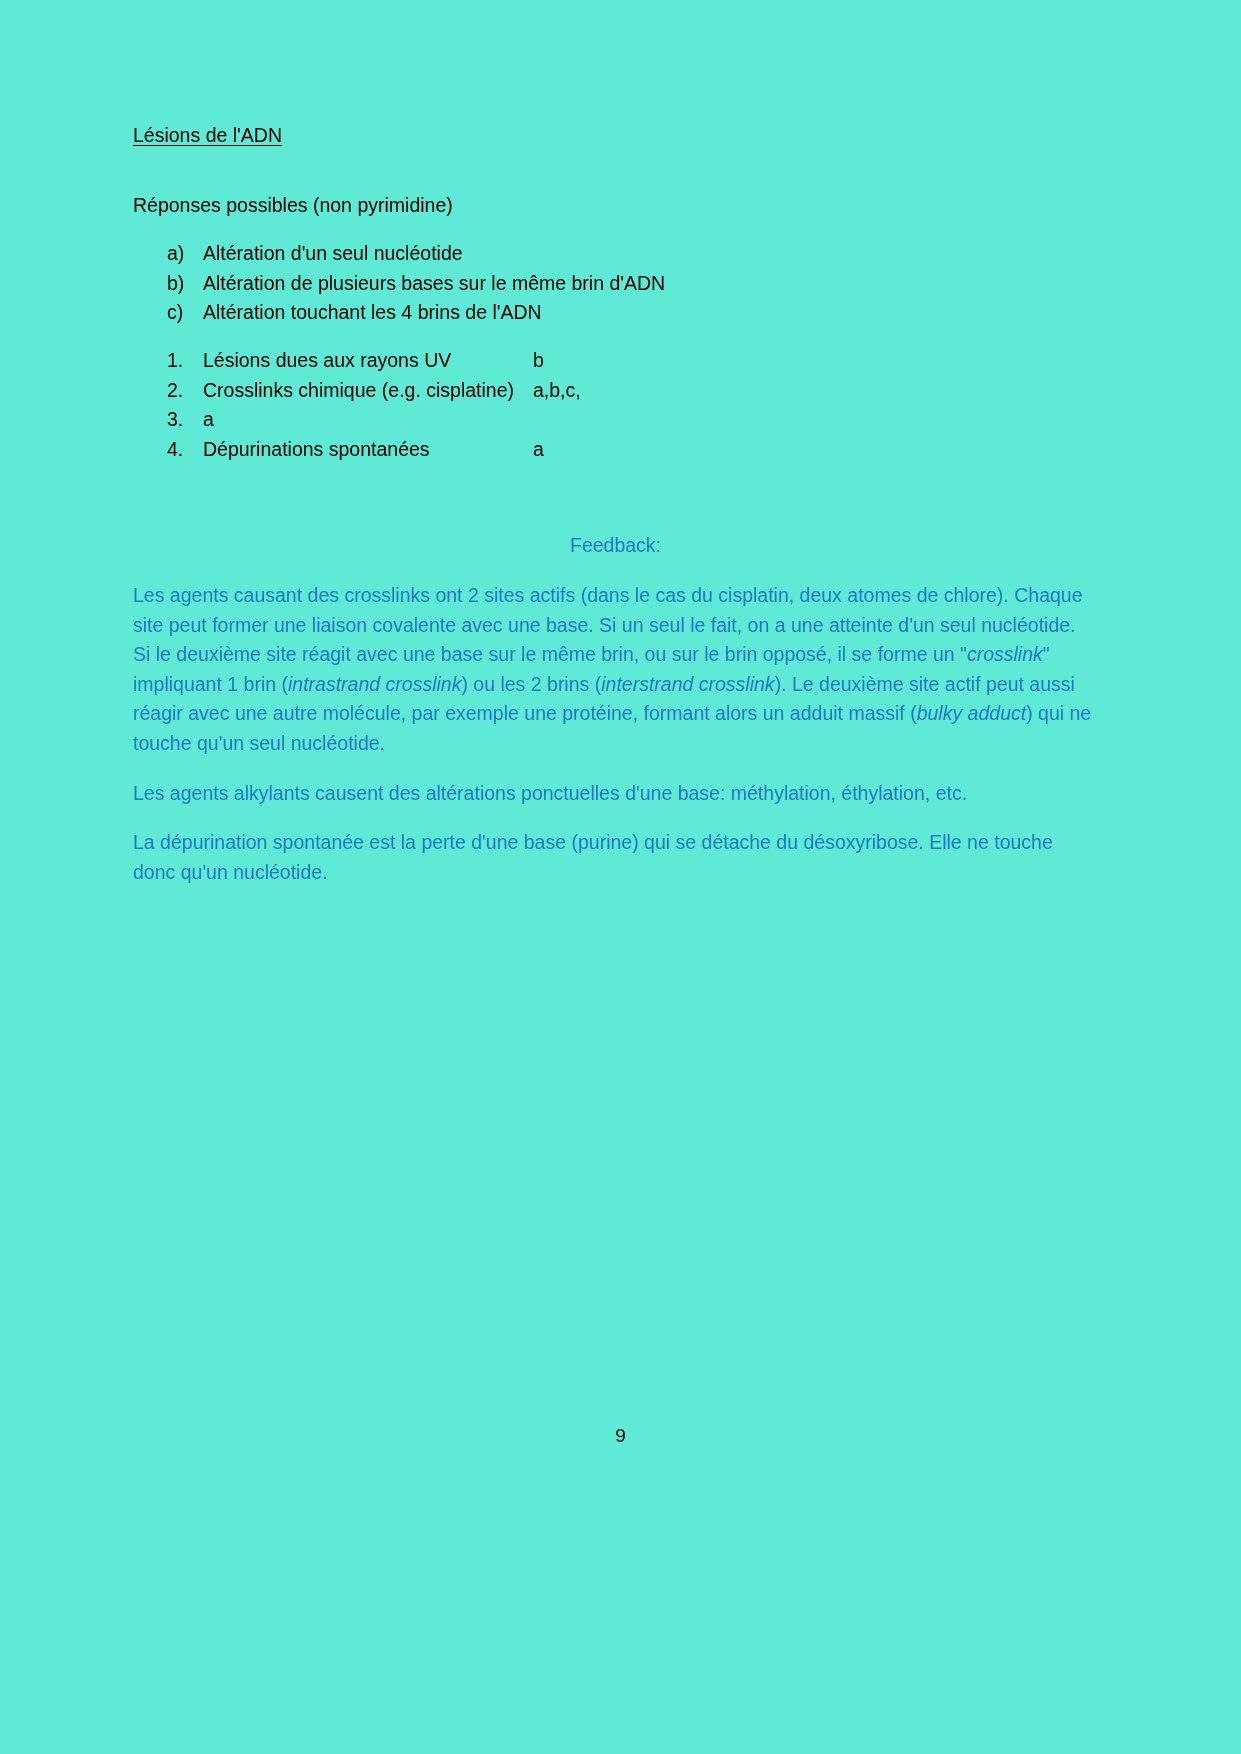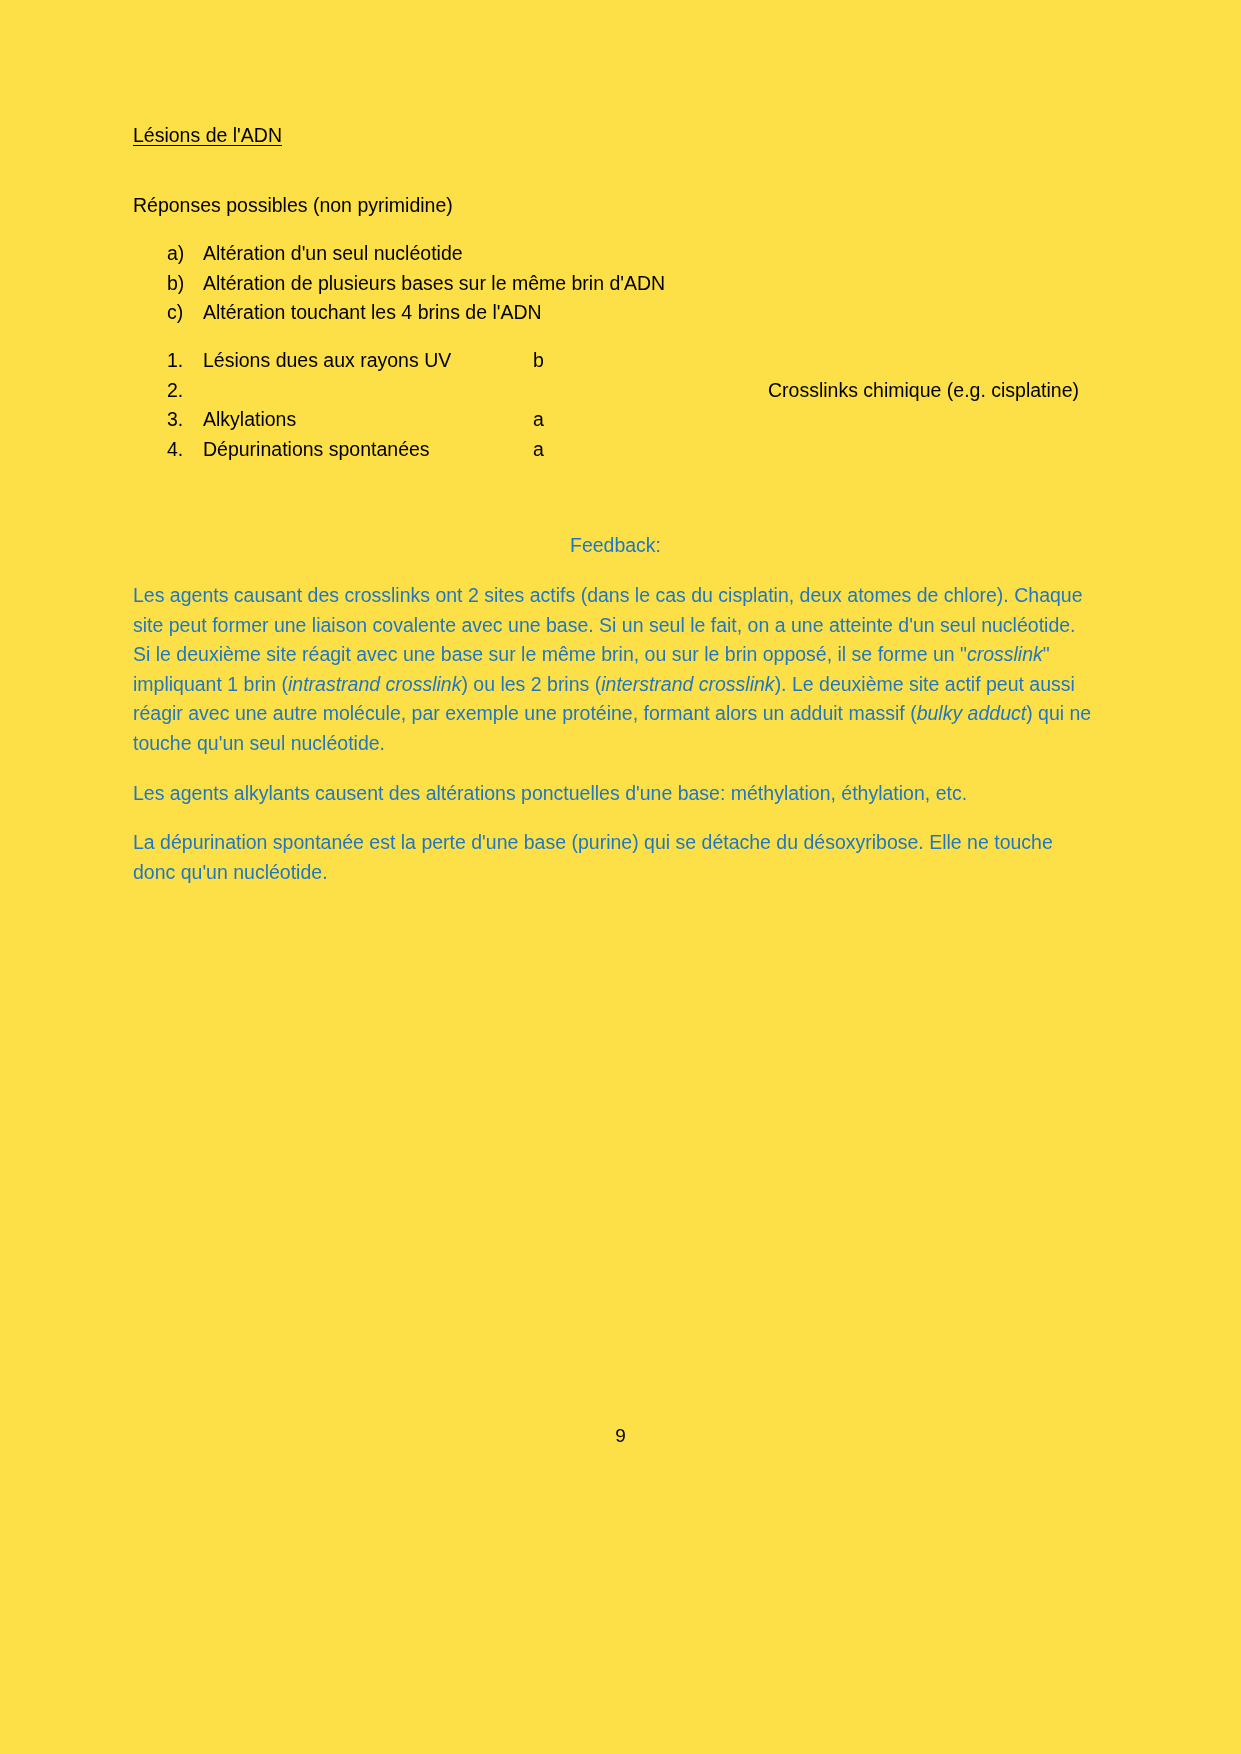--- a/index.html
+++ b/index.html
@@ -8,21 +8,21 @@
     background: #ffffff;
   }
   body {
     font-family: "Liberation Sans", sans-serif;
     color: #000000;
   }
   .page {
     position: relative;
     width: 1241px;
     height: 1754px;
-    background: #fde047;
+    background: #5eead4;
     margin: 0 auto;
     box-sizing: border-box;
     overflow: hidden;
   }
   .content {
     position: absolute;
     left: 133px;
     top: 122px;
     width: 965px;
   }
@@ -132,26 +132,26 @@
         <span class="marker">1.</span>
         <span class="qa-row">
           <span class="qa-text">Lésions dues aux rayons UV</span>
           <span class="qa-answer">b</span>
         </span>
       </li>
       <li>
         <span class="marker">2.</span>
         <span class="qa-row">
           <span class="qa-text">Crosslinks chimique (e.g. cisplatine)</span>
+          <span class="qa-answer">a,b,c,</span>
         </span>
       </li>
       <li>
         <span class="marker">3.</span>
         <span class="qa-row">
-          <span class="qa-text">Alkylations</span>
           <span class="qa-answer">a</span>
         </span>
       </li>
       <li>
         <span class="marker">4.</span>
         <span class="qa-row">
           <span class="qa-text">Dépurinations spontanées</span>
           <span class="qa-answer">a</span>
         </span>
       </li>

